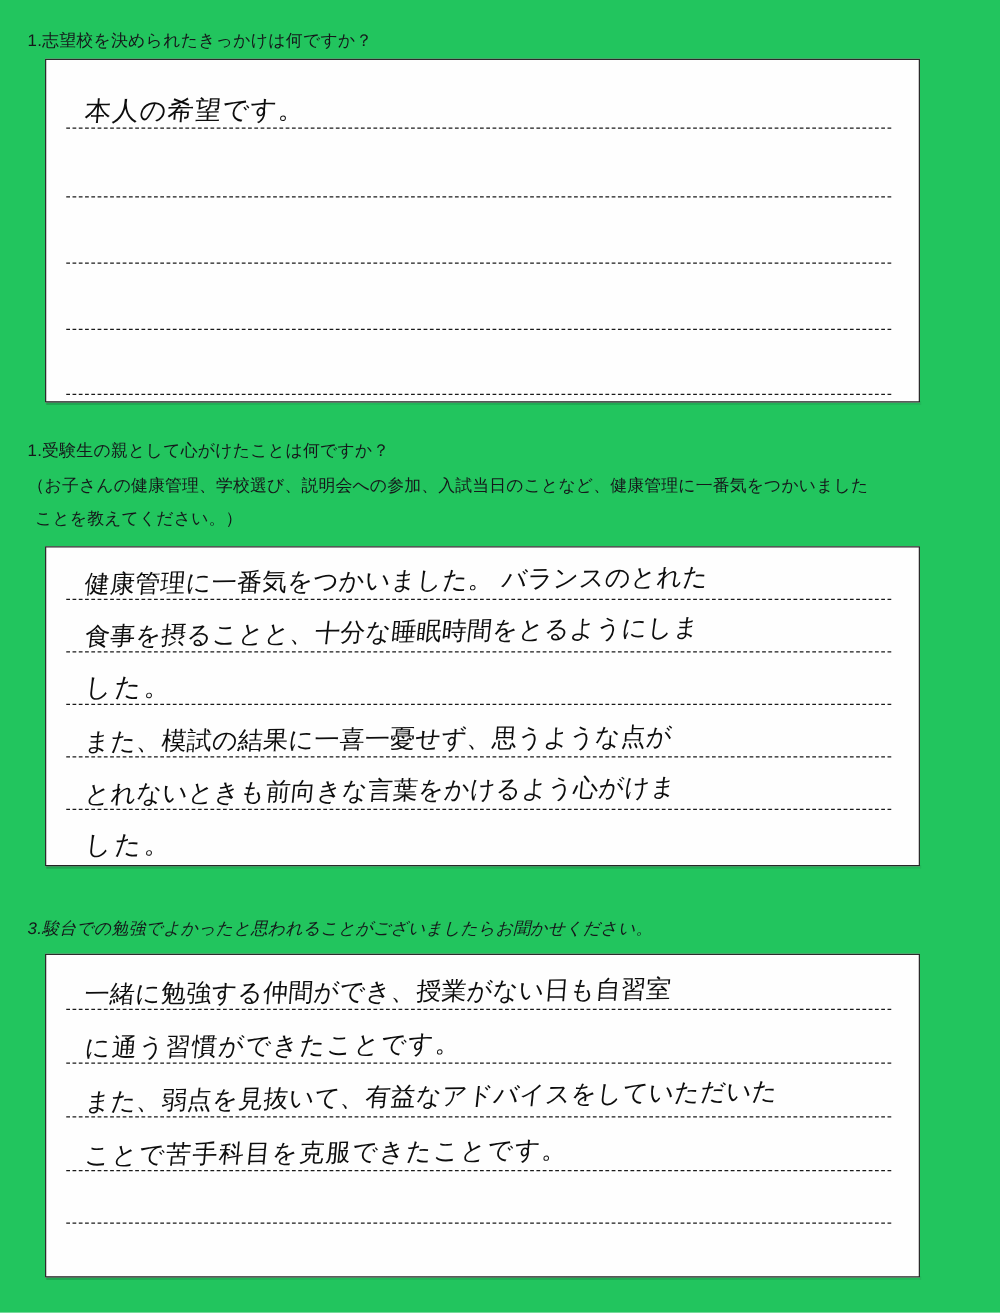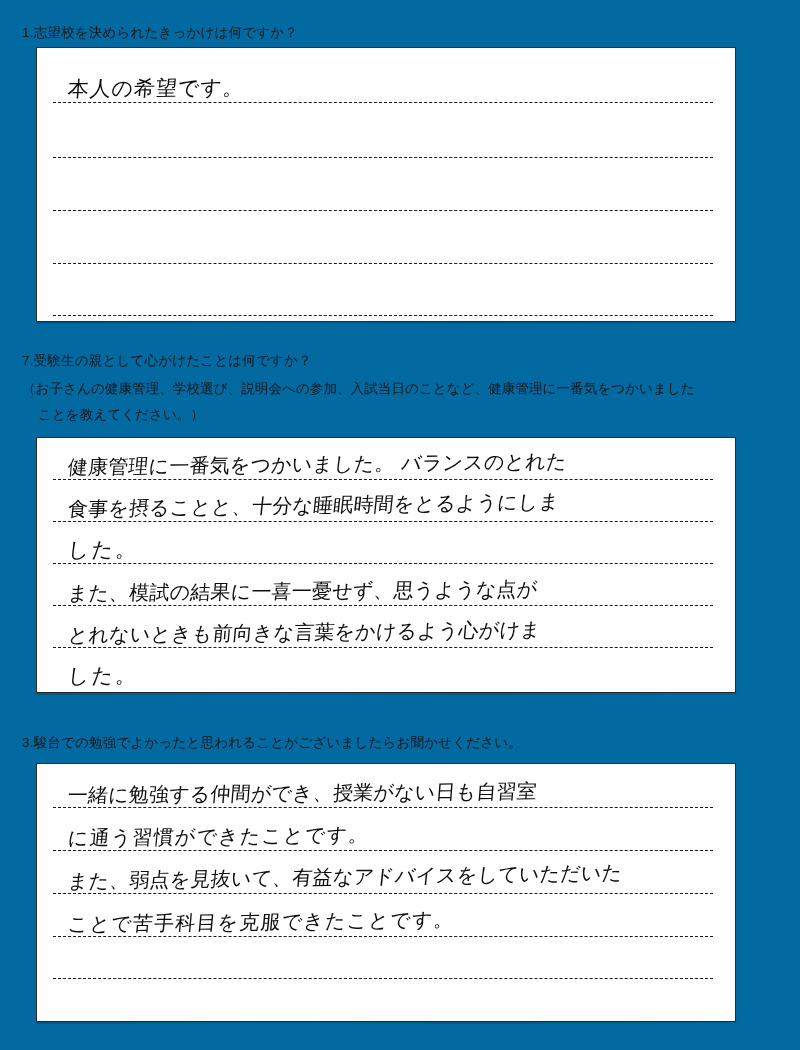--- a/index.html
+++ b/index.html
@@ -12,21 +12,21 @@
     height: 1050px;
     position: relative;
     font-family: "Liberation Sans", "DejaVu Sans", sans-serif;
     color: #111111;
     overflow: hidden;
   }
 
   .page {
     position: absolute;
     inset: 0;
-    background: #0369a1;
+    background: #22c55e;
   }
 
   
   .question {
     position: absolute;
     font-size: 13.5px;
     line-height: 26px;
     letter-spacing: 0.2px;
     color: #15171a;
     white-space: pre;
@@ -132,25 +132,25 @@
       </div>
 
       <div class="row" style="top:268px;">
         <div class="hw"></div>
         <div class="rule"></div>
       </div>
 
     </div>
   </div>
 
-  <div class="question" style="left:22px; top:348px;">7.受験生の親として心がけたことは何ですか？</div>
+  <div class="question" style="left:22px; top:348px;">1.受験生の親として心がけたことは何ですか？</div>
 
   <div class="q-sub" style="left:22px; top:376px; width:760px;">（お子さんの健康管理、学校選び、説明会への参加、入試当日のことなど、健康管理に一番気をつかいました</div>
 
-  <div class="q-sub" style="left:38px; top:402px; width:760px;">ことを教えてください。）</div>
+  <div class="q-sub" style="left:28px; top:402px; width:760px;">ことを教えてください。）</div>
 
   <div class="answer-box" style="left:36px; top:437px; width:700px; height:256px;">
     <div class="rows">
 
       <div class="row" style="top:42px;">
         <div class="hw small tight">健康管理に一番気をつかいました。 バランスのとれた</div>
         <div class="rule"></div>
       </div>
 
       <div class="row" style="top:84px;">
@@ -173,21 +173,21 @@
         <div class="rule"></div>
       </div>
 
       <div class="row" style="top:252px;">
         <div class="hw wide">した。</div>
       </div>
 
     </div>
   </div>
 
-  <div class="question" style="left:22px; top:730px;">3.駿台での勉強でよかったと思われることがございましたらお聞かせください。</div>
+  <div class="question" style="left:22px; top:730px;font-style:italic;">3.駿台での勉強でよかったと思われることがございましたらお聞かせください。</div>
 
   <div class="answer-box" style="left:36px; top:763px; width:700px; height:259px;">
     <div class="rows">
 
       <div class="row" style="top:44px;">
         <div class="hw small tight shift1">一緒に勉強する仲間ができ、授業がない日も自習室</div>
         <div class="rule"></div>
       </div>
 
       <div class="row" style="top:87px;">

